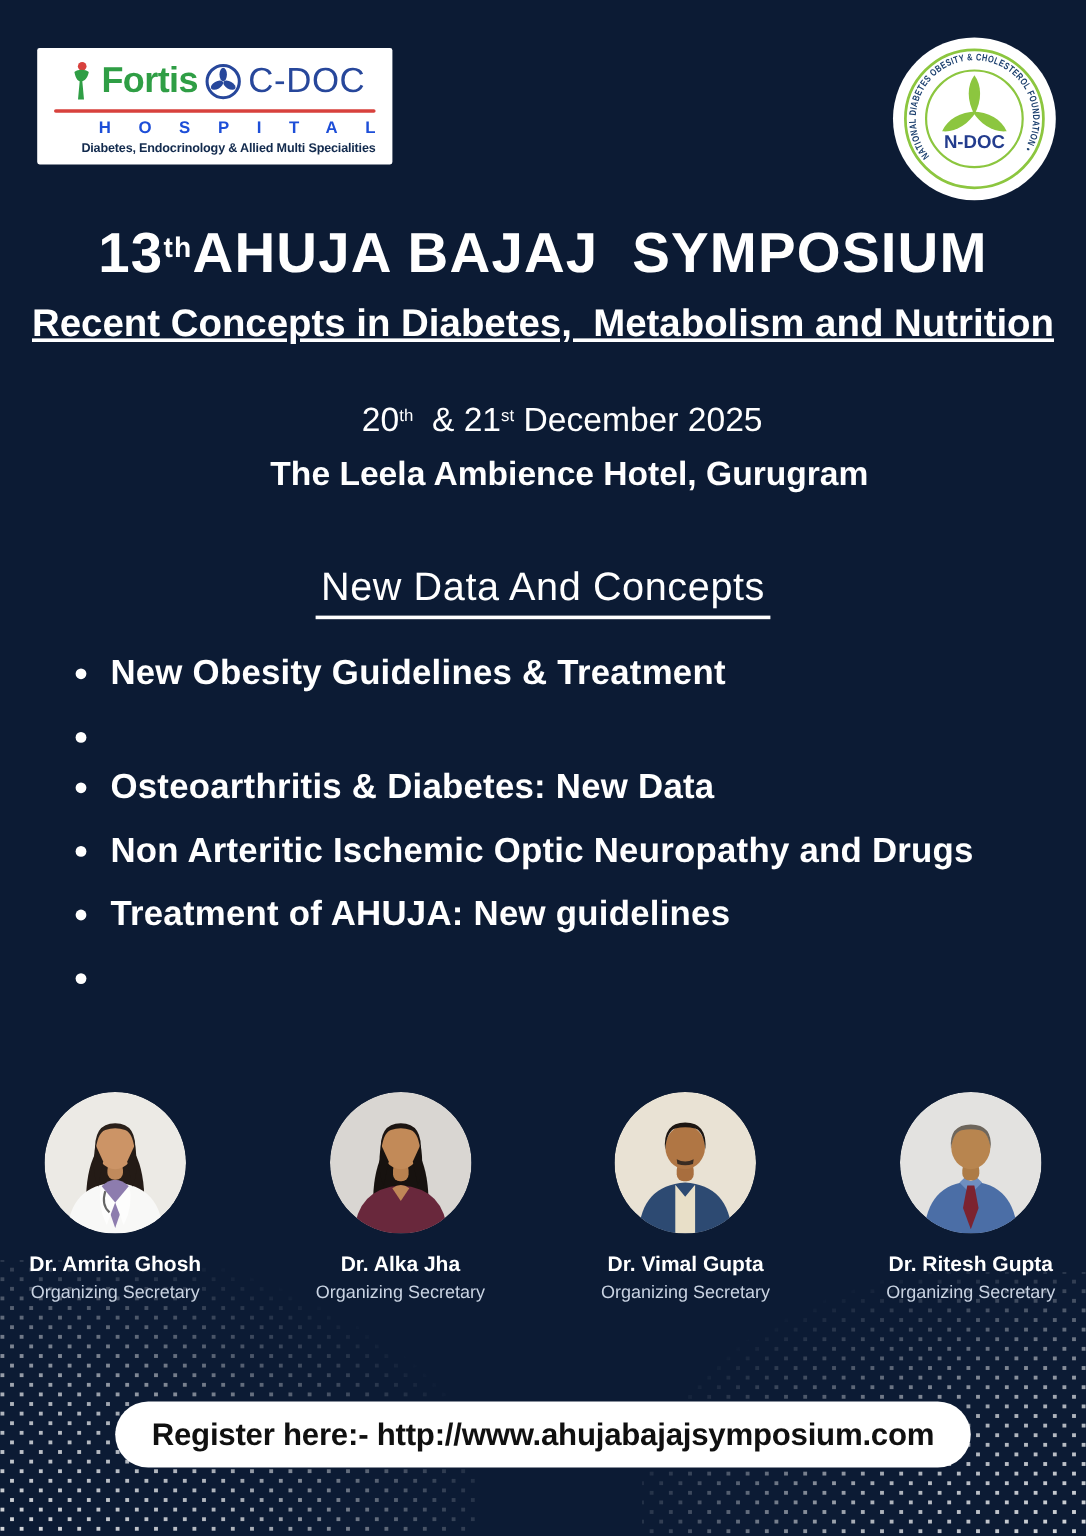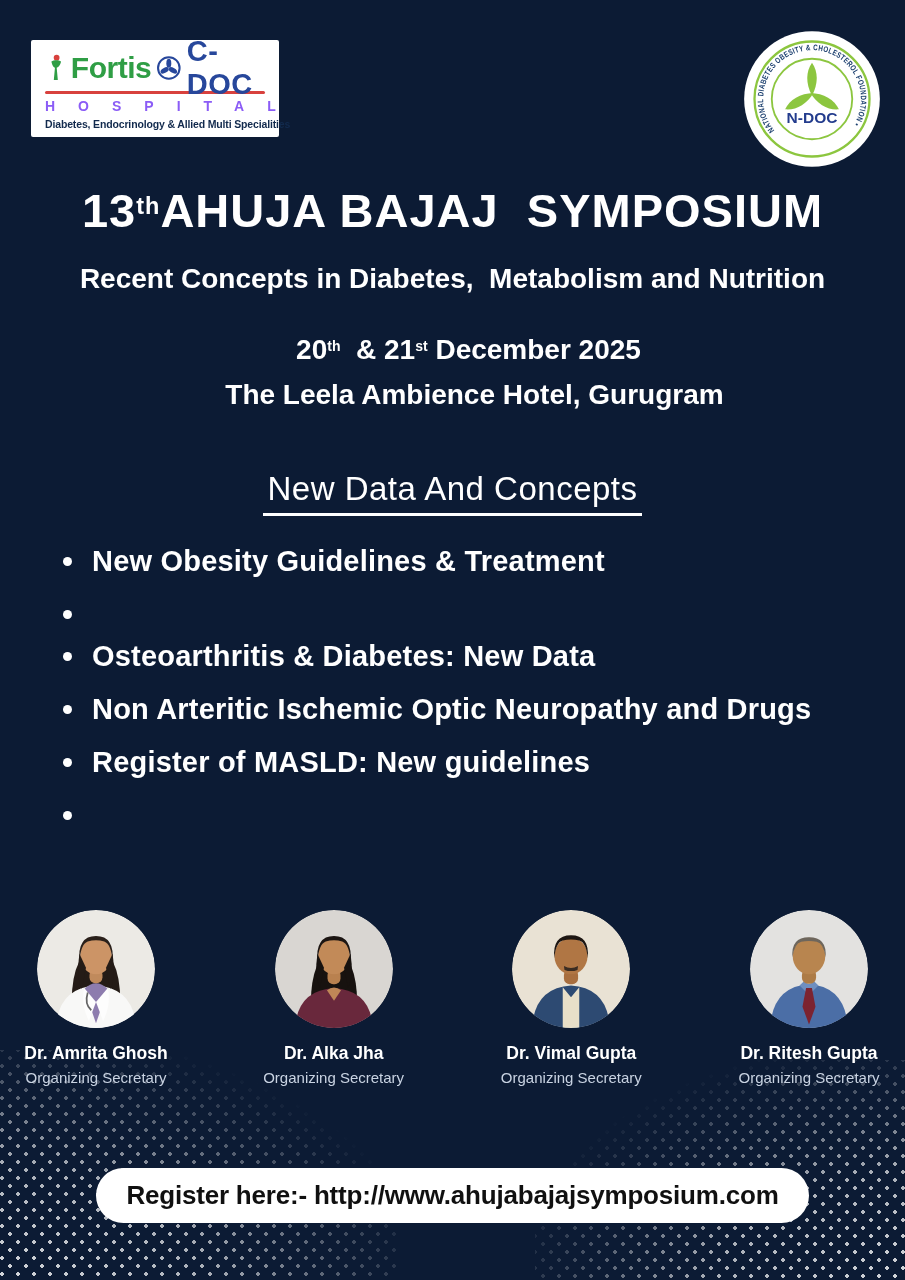--- a/index.html
+++ b/index.html
@@ -19,38 +19,38 @@
       radial-gradient(circle, rgba(255,255,255,.88) 1.7px, transparent 2px);
     background-size:16px 16px;background-position:0 0,8px 8px;}
   .dots-bl{left:-30px;bottom:-30px;width:430px;height:260px;
     -webkit-mask-image:radial-gradient(ellipse at bottom left,#000 0%,rgba(0,0,0,.75) 40%,transparent 78%);
     mask-image:radial-gradient(ellipse at bottom left,#000 0%,rgba(0,0,0,.75) 40%,transparent 78%);}
   .dots-br{right:-30px;bottom:-30px;width:400px;height:250px;
     -webkit-mask-image:radial-gradient(ellipse at bottom right,#000 0%,rgba(0,0,0,.75) 40%,transparent 78%);
     mask-image:radial-gradient(ellipse at bottom right,#000 0%,rgba(0,0,0,.75) 40%,transparent 78%);}
 
   
-  .fortis-box{position:absolute;left:31px;top:40px;width:248px;height:97px;background:#fff;
+  .fortis-box{position:absolute;left:31px;top:40px;width:296px;height:97px;background:#fff;
     border-radius:2px;padding:7px 14px 5px;}
   .fortis-row{display:flex;align-items:center;justify-content:center;gap:5px;height:42px;}
   .fortis-word{color:var(--fortis-green);font-size:30px;font-weight:bold;letter-spacing:-0.5px;}
-  .cdoc-word{color:var(--cdoc-blue);font-size:29px;font-weight:bold;letter-spacing:0.5px;}
+  .cdoc-word{color:var(--cdoc-blue);font-size:29px;font-weight:normal;letter-spacing:0.5px;}
   .red-line{height:3px;background:var(--logo-red);margin-top:2px;border-radius:2px;}
-  .hospital-label{font-size:14px;font-weight:bold;color:#8b5cf6;text-align:center;
+  .hospital-label{font-size:14px;font-weight:bold;color:#1d4ed8;text-align:right;
     letter-spacing:23px;margin-right:-23px;margin-top:4px;white-space:nowrap;}
-  .fortis-tagline{font-size:10.5px;font-weight:bold;color:#122a4d;text-align:center;margin-top:4px;letter-spacing:-0.15px;white-space:nowrap;}
+  .fortis-tagline{font-size:10.5px;font-weight:bold;color:#122a4d;text-align:right;margin-top:4px;letter-spacing:-0.15px;white-space:nowrap;}
 
   
   .ndoc{position:absolute;right:24px;top:30px;width:138px;height:138px;}
 
   .centered{position:absolute;left:0;right:0;text-align:center;}
   .title{top:183px;font-size:47px;font-weight:bold;letter-spacing:1px;white-space:pre;}
   .sup{font-size:.5em;position:relative;top:-0.55em;}
-  .subtitle{top:263px;font-size:28px;font-weight:bold;white-space:pre;}
-  .date-line{top:334px;font-size:28px;font-weight:bold;white-space:pre;padding-left:32px;}
+  .subtitle{top:251px;font-size:32px;font-weight:bold;white-space:pre;text-decoration:underline;}
+  .date-line{top:334px;font-size:28px;font-weight:normal;white-space:pre;padding-left:32px;}
   .venue-line{top:379px;font-size:28px;font-weight:bold;padding-left:44px;}
 
   .topics-heading-wrap{top:470px;}
   .topics-heading{display:inline-block;font-size:33px;font-weight:normal;letter-spacing:.5px;
     border-bottom:3.5px solid #fff;padding:0 4px 5px;}
 
   .topics{position:absolute;top:546px;left:61px;right:8px;list-style:none;}
   .topics li{display:flex;align-items:flex-start;font-size:29px;font-weight:bold;
     letter-spacing:.2px;line-height:31px;margin-bottom:22px;}
   .bullet-dot{width:9px;height:9px;border-radius:50%;background:#fff;flex:none;margin:11px 20px 0 2px;}
@@ -139,21 +139,21 @@
     <li>
         <span class="bullet-dot"></span>
         <span>Osteoarthritis &amp; Diabetes: New Data</span>
       </li>
     <li>
         <span class="bullet-dot"></span>
         <span>Non Arteritic Ischemic Optic Neuropathy and Drugs</span>
       </li>
     <li>
         <span class="bullet-dot"></span>
-        <span>Register of MASLD: New guidelines</span>
+        <span>Treatment of AHUJA: New guidelines</span>
       </li>
     <li>
         <span class="bullet-dot"></span>
       </li>
   </ul>
 
   <div class="doctors">
 
 
     <div class="doctor">

